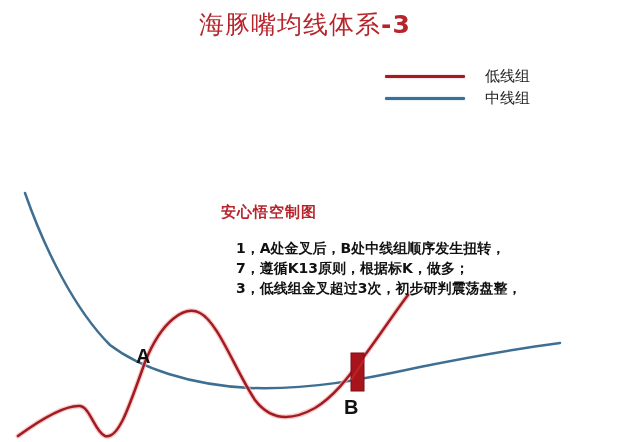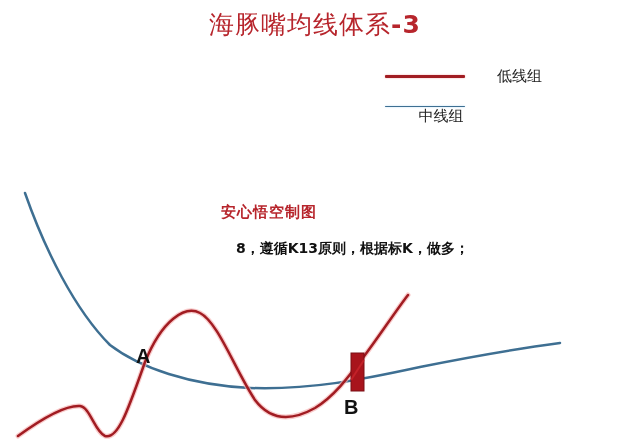--- a/index.html
+++ b/index.html
@@ -9,21 +9,21 @@
     }
     body {
       width: 621px;
       height: 442px;
       position: relative;
       overflow: hidden;
       font-family: "DejaVu Sans", "Liberation Sans", sans-serif;
     }
     .title {
       position: absolute;
-      left: 15px;
+      left: 5px;
       top: 8px;
       width: 600px;
       text-align: center;
       font-size: 25px;
       color: #b7252c;
       letter-spacing: 1px;
     }
     .title .suffix {
       font-weight: bold;
     }
@@ -33,21 +33,21 @@
       height: 20px;
       display: flex;
       align-items: center;
     }
     .legend-line {
       width: 80px;
       height: 3px;
       border-radius: 1px;
     }
     .legend-label {
-      margin-left: 32px;
+      margin-left: 20px;
       font-size: 15px;
       color: #222;
     }
     .subtitle {
       position: absolute;
       left: 221px;
       top: 203px;
       font-size: 15px;
       color: #b7252c;
       letter-spacing: 1px;
@@ -81,21 +81,21 @@
 <body>
 
 <div class="title">
   <span>海豚嘴均线体系</span><span class="suffix">-3</span>
 </div>
 
 <div class="legend-row" style="top:66px;">
   <div class="legend-line" style="background:#a11c22; box-shadow:0 0 2px #f3a7a7;"></div>
   <span class="legend-label">低线组</span>
 </div>
-<div class="legend-row" style="top:106px;flex-direction:column;">
+<div class="legend-row" style="top:88px;">
   <div class="legend-line" style="background:#3e6f92; box-shadow:0 0 2px #a8d4ee;"></div>
   <span class="legend-label">中线组</span>
 </div>
 
 <svg class="chart-svg" width="621" height="442" viewBox="0 0 621 442">
 
   <path d="M25,193 C45,250 75,310 110,345 C140,368 190,385 250,388 C310,390 360,380 420,367 C480,355 530,347 560,343" fill="none" stroke="#3e6f92" stroke-width="2.5" stroke-linecap="round"></path>
 
   <path d="M18,436 C40,420 65,405 80,406 C90,407 95,432 105,436 C118,440 128,410 145,362 C162,320 185,305 200,313 C218,322 235,370 255,400 C270,420 290,422 315,408 C335,396 350,375 365,355 C380,335 395,312 408,295" fill="none" stroke="#f6b5b5" stroke-width="5" stroke-linecap="round" opacity="0.7"></path>
   <path d="M18,436 C40,420 65,405 80,406 C90,407 95,432 105,436 C118,440 128,410 145,362 C162,320 185,305 200,313 C218,322 235,370 255,400 C270,420 290,422 315,408 C335,396 350,375 365,355 C380,335 395,312 408,295" fill="none" stroke="#a11c22" stroke-width="2.5" stroke-linecap="round"></path>
@@ -103,14 +103,16 @@
   <rect x="351" y="353" width="13" height="38" fill="#a8141c" stroke="#7a0f14" stroke-width="1"></rect>
   <path d="M351,380 L364,360" stroke="#d52a31" stroke-width="2" opacity="0.6"></path>
 </svg>
 
 <div class="point-label" style="left:136px; top:345px;">A</div>
 <div class="point-label" style="left:344px; top:396px;">B</div>
 
 <div class="subtitle">安心悟空制图</div>
 
 <div class="notes">
-  <div>8，遵循K13原则，根据标K，做多；</div>
+  <div>1，A处金叉后，B处中线组顺序发生扭转，</div>
+  <div>7，遵循K13原则，根据标K，做多；</div>
+  <div>3，低线组金叉超过3次，初步研判震荡盘整，</div>
 </div>
 
 </body></html>

